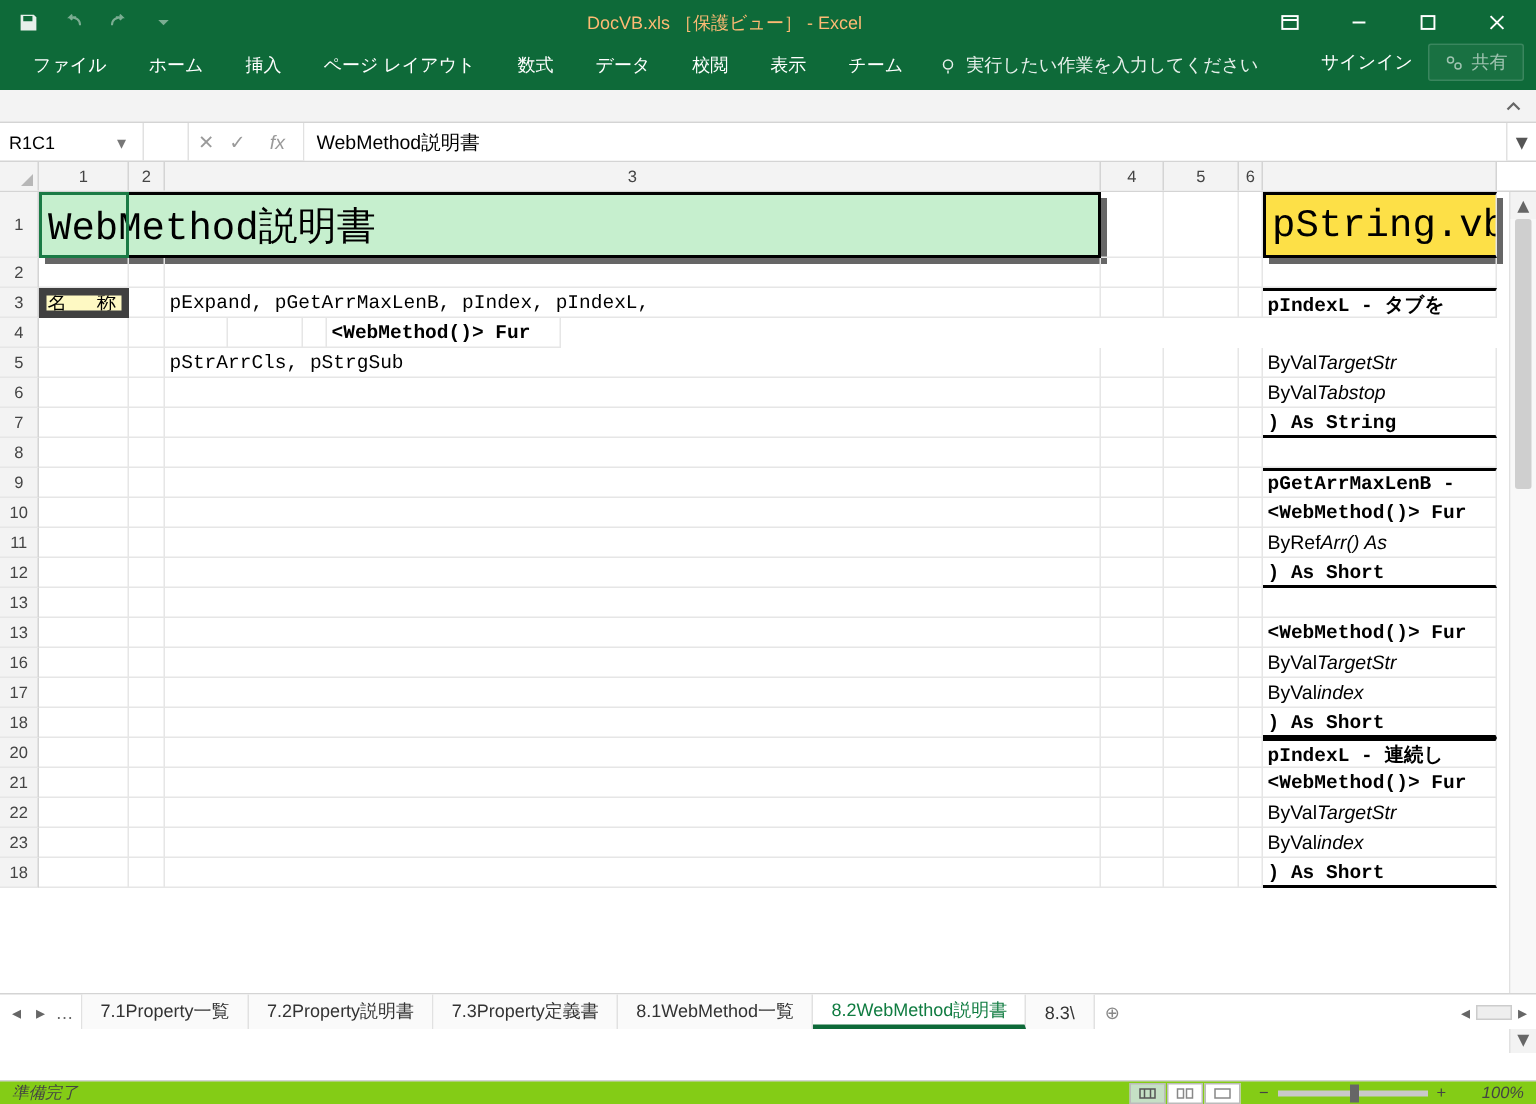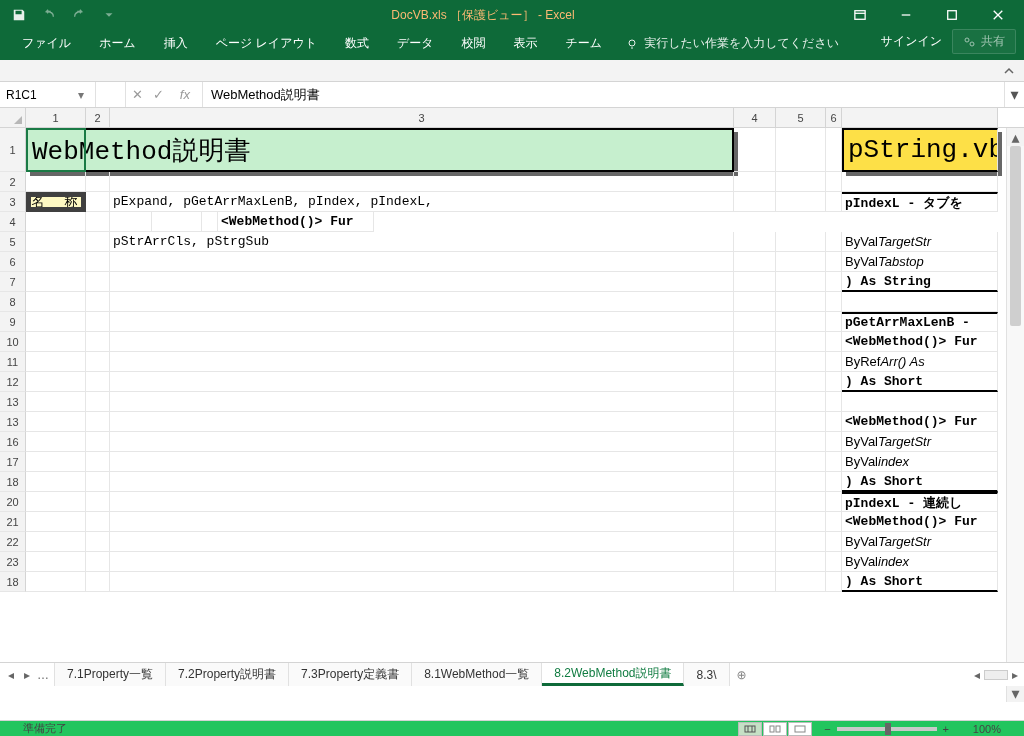--- a/index.html
+++ b/index.html
@@ -91,21 +91,21 @@
 .nav-btns { display:flex; align-items:center; padding:0 4px; gap:2px; border-right:1px solid #e1e1e1; color:#666; }
 .nav-btns span { width:14px; text-align:center; }
 .sheet-tab { padding: 3px 12px; border-right:1px solid #e1e1e1; background:#fafafa; display:flex; align-items:center; white-space:nowrap; color:#333; }
 .sheet-tab.active { background:#fff; border-bottom: 3px solid #0e6a39; color:#107c41; font-weight:500; }
 .sheet-tab.cut { max-width: 46px; overflow:hidden; }
 .add-sheet { width:24px; display:flex; align-items:center; justify-content:center; color:#888; }
 .tabs-scroll { margin-left:auto; display:flex; align-items:center; gap:4px; padding: 0 6px; color:#666; }
 .hs-track { width: 24px; height:10px; background:#eee; border:1px solid #ccc; }
 
 
-.statusbar { position:absolute; left:0; right:0; bottom:0; height:16px; background:#22c55e; border-top:1px solid #d4d4d4; display:flex; align-items:center; font-size:11px; padding: 0 23px; color:#444; }
+.statusbar { position:absolute; left:0; right:0; bottom:0; height:16px; background:#84cc16; border-top:1px solid #d4d4d4; display:flex; align-items:center; font-size:11px; padding: 0 8px; color:#444;font-style:italic; }
 .view-btns { margin-left:auto; display:flex; align-items:center; gap:1px; }
 .view-btn { width:24px; height:14px; border:1px solid #bbb; background:#fff; display:flex; align-items:center; justify-content:center; }
 .view-btn.active { background:#c5e0c5; }
 .zoom { display:flex; align-items:center; gap:6px; margin-left:12px; }
 .zoom-track { width:100px; height:4px; background:#c9c9c9; position:relative; }
 .zoom-thumb { position:absolute; top:-4px; left:48px; width:6px; height:12px; background:#666; }
 .zoom-pct { width:46px; text-align:right; }
 
 svg { display:block; }
 </style>

